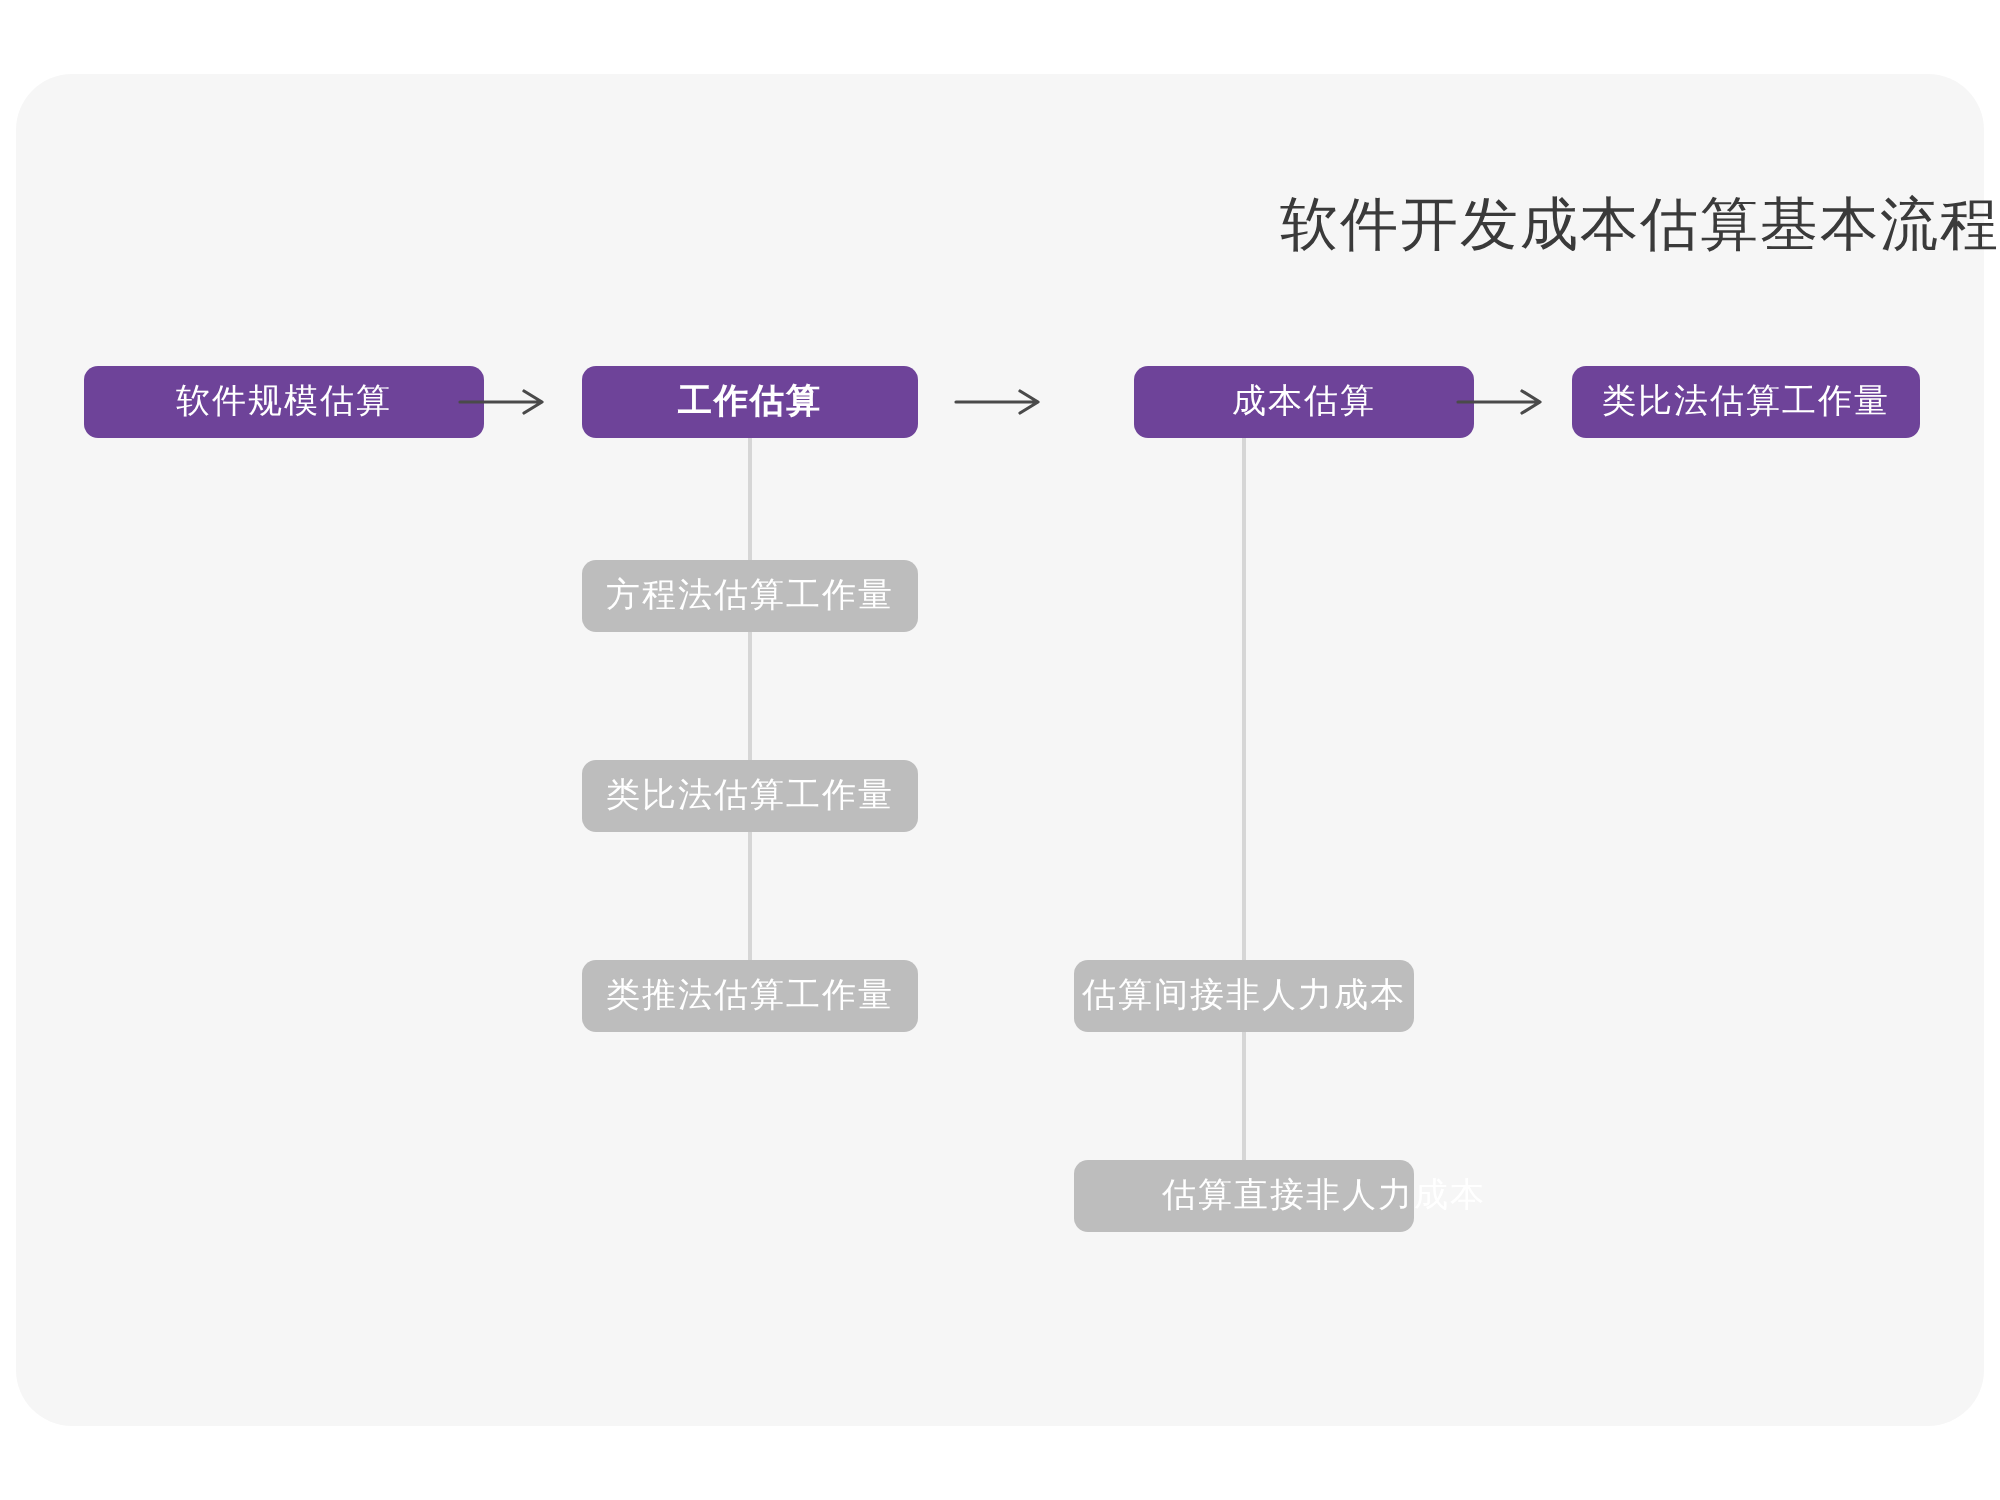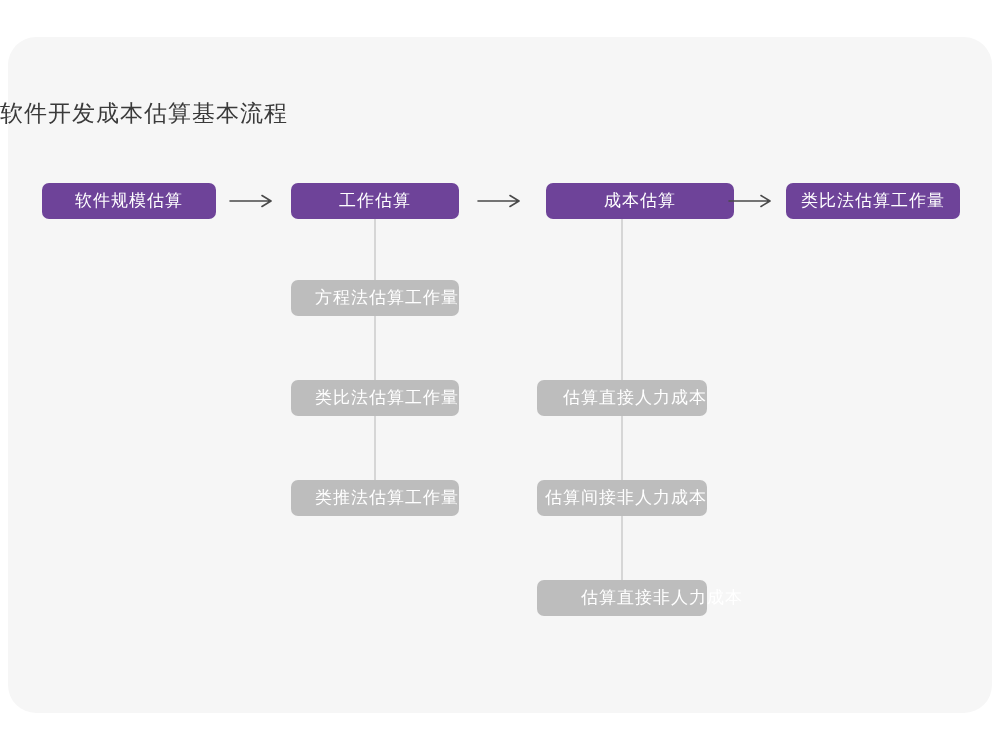--- a/index.html
+++ b/index.html
@@ -15,44 +15,44 @@
     left: 8px; top: 37px;
     width: 984px; height: 676px;
     background: #F6F6F6;
     border-radius: 28px;
   }
 
   .diagram-title {
     position: absolute;
     left: 0; top: 96px;
     width: 1000px;
-    text-align: left;
-    font-size: 23px;
+    text-align: right;
+    font-size: 29px;
     line-height: 34px;
     letter-spacing: 1px;
     color: #3A3A3A;
   }
 
   .node {
     position: absolute;
     height: 36px;
     line-height: 36px;
     text-align: center;
     color: #FFFFFF;
     font-size: 17px;
     letter-spacing: 1px;
     border-radius: 7px;
     white-space: nowrap;
   }
   .node-main { background: #6E4399; top: 183px; }
-  .node-sub  { background: #BDBDBD; text-align: right; }
+  .node-sub  { background: #BDBDBD; }
 
-  .main-1 { left: 42px;  width: 174px; }
-  .main-2 { left: 291px; width: 168px; }
-  .main-3 { left: 546px; width: 188px; }
+  .main-1 { left: 42px;  width: 200px; }
+  .main-2 { left: 291px; width: 168px; font-weight: bold; }
+  .main-3 { left: 567px; width: 170px; }
   .main-4 { left: 786px; width: 174px; }
 
   .chain-work { left: 291px; width: 168px; }
   .chain-cost { left: 537px; width: 170px; }
   .row-1 { top: 280px; }
   .row-2 { top: 380px; }
   .row-3 { top: 480px; }
   .row-4 { top: 580px; padding-left: 44px; }
 
   .connector {
@@ -101,17 +101,16 @@
   <svg class="flow-arrow arrow-3" viewBox="0 0 46 18">
     <path d="M2 9 H42 M34 3.5 L43 9 L34 14.5" fill="none" stroke="#4A4A4A" stroke-width="1.6" stroke-linecap="round" stroke-linejoin="round"></path>
   </svg>
 
   <div class="node node-main main-4">类比法估算工作量</div>
 
   <div class="node node-sub chain-work row-1">方程法估算工作量</div>
   <div class="node node-sub chain-work row-2">类比法估算工作量</div>
   <div class="node node-sub chain-work row-3">类推法估算工作量</div>
 
-  <div class="node node-sub chain-cost row-2">估算直接人力成本</div>
   <div class="node node-sub chain-cost row-3">估算间接非人力成本</div>
   <div class="node node-sub chain-cost row-4">估算直接非人力成本</div>
 
 </div>
 
 </body></html>

